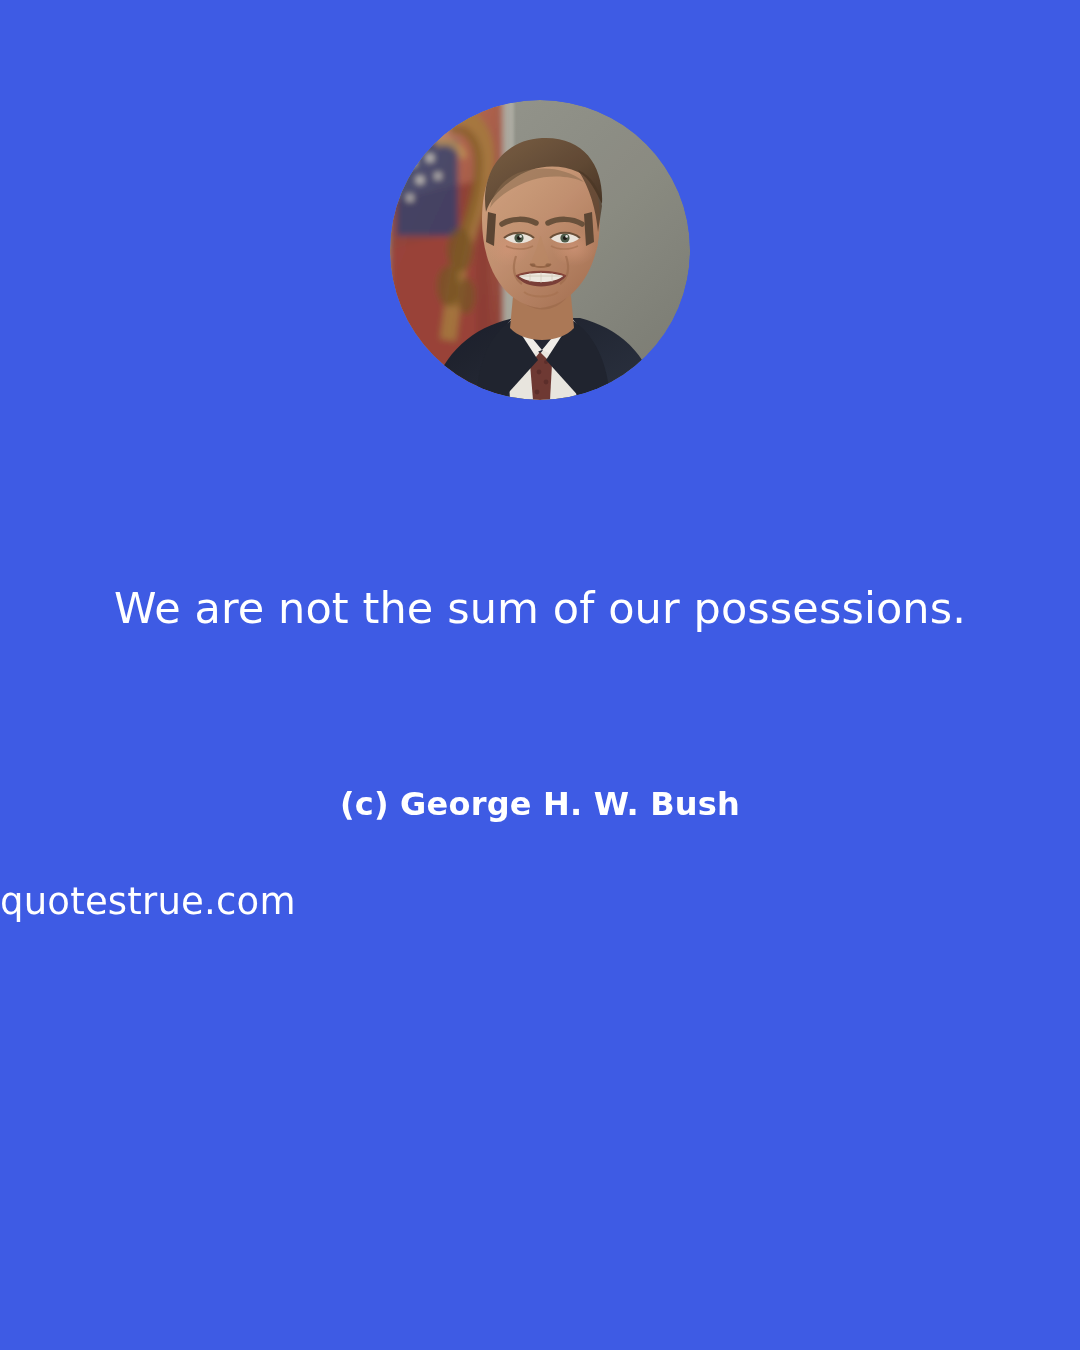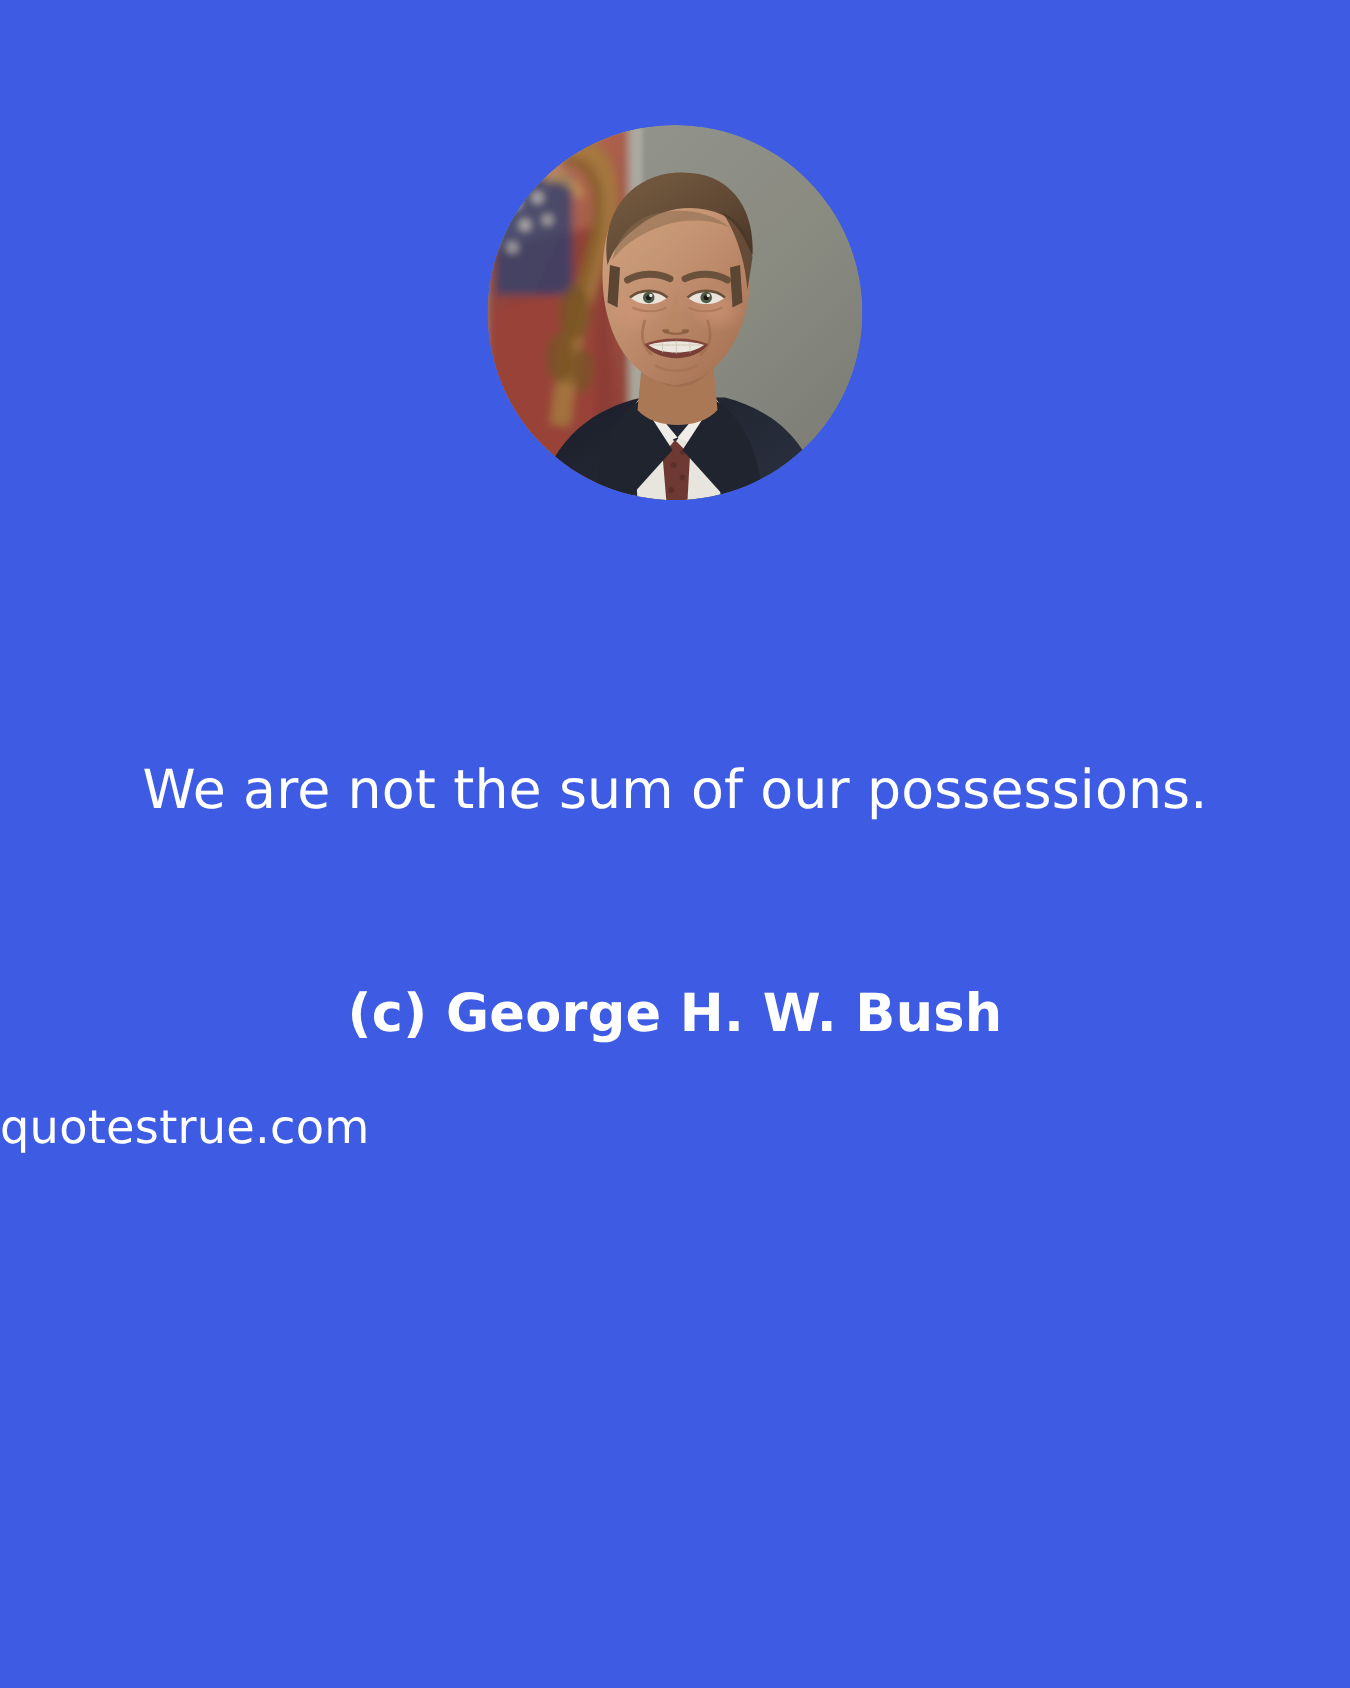--- a/index.html
+++ b/index.html
@@ -32,40 +32,40 @@
     overflow: hidden;
     line-height: 0;
   }
   .avatar-wrap svg {
     display: block;
     width: 300px;
     height: 300px;
   }
   .quote-text {
     position: absolute;
-    top: 604px;
+    top: 580px;
     left: 0;
     width: 1080px;
     text-align: center;
     color: #FFFFFF;
     font-size: 43px;
     font-weight: 400;
     letter-spacing: 0.1px;
     line-height: 1.32;
     padding: 0 60px;
     box-sizing: border-box;
   }
   .author-text {
     position: absolute;
     top: 784px;
     left: 0;
     width: 1080px;
     text-align: center;
     color: #FFFFFF;
-    font-size: 42px;
+    font-size: 32px;
     font-weight: 700;
     letter-spacing: 0.2px;
     line-height: 1.3;
   }
   .site-text {
     position: absolute;
     top: 878px;
     left: 0;
     width: 1080px;
     text-align: left;

